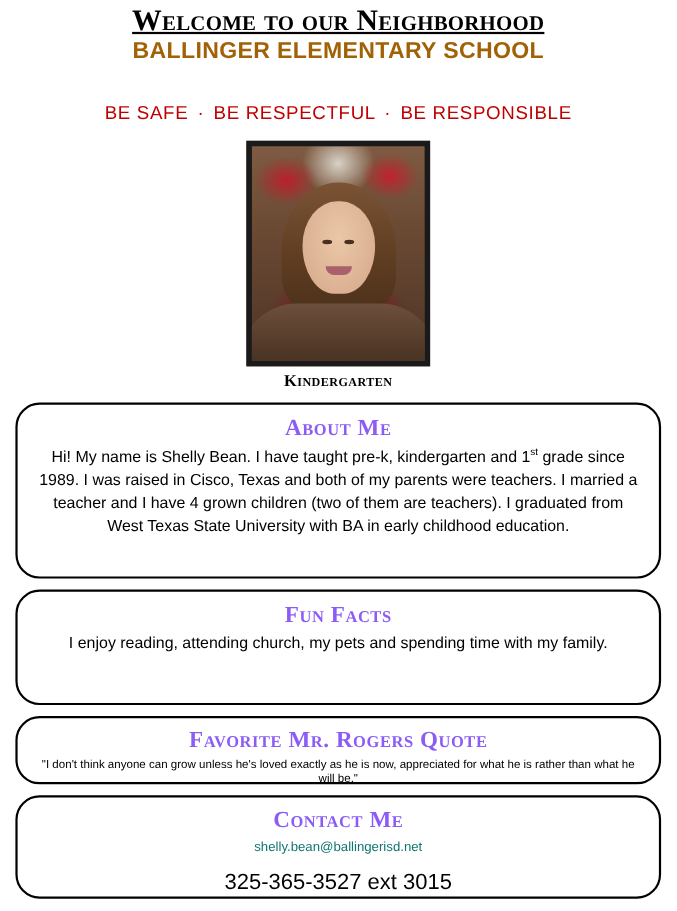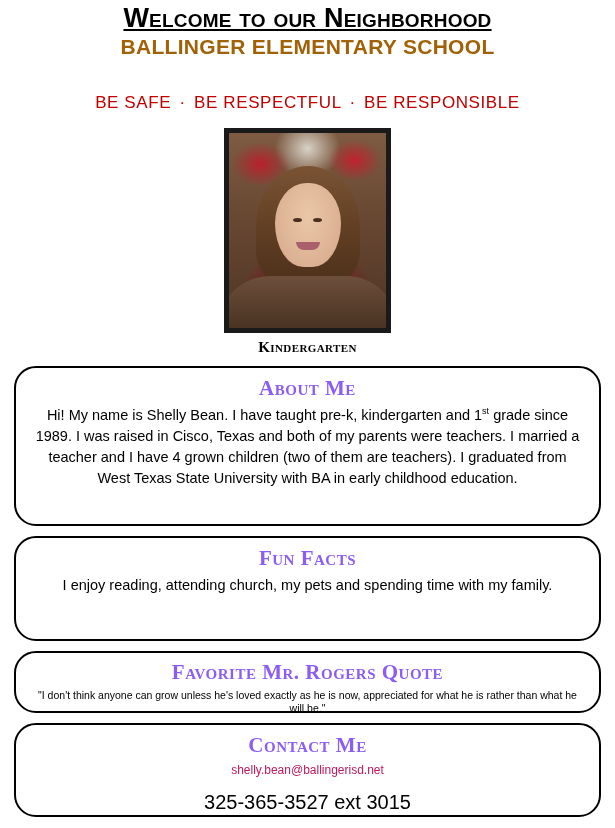--- a/index.html
+++ b/index.html
@@ -21,21 +21,21 @@
     box-sizing: border-box;
     padding: 0 14px;
   }
 
   
   .header {
     text-align: center;
     padding-top: 4px;
   }
   .title-main {
-    font-family: Liberation Sans, sans-serif;
+    font-family: Liberation Serif, serif;
     font-size: 27px;
     font-weight: bold;
     letter-spacing: 0.2px;
     color: #000000;
     text-decoration: underline;
     line-height: 1.05;
     font-variant: small-caps;
   }
   .title-sub {
     font-family: "Liberation Sans", sans-serif;
@@ -190,21 +190,21 @@
     font-family: "Liberation Sans", sans-serif;
     font-size: 10.5px;
     line-height: 1.3;
     color: #000000;
   }
   .contact-email {
     text-align: center;
     font-family: "Liberation Sans", sans-serif;
     font-size: 12px;
     line-height: 1.4;
-    color: #be185d;
+    color: #0f766e;
     margin-top: 1px;
   }
   .contact-phone {
     text-align: center;
     font-family: "Liberation Sans", sans-serif;
     font-size: 20px;
     line-height: 1.5;
     color: #000000;
     margin-top: 8px;
   }

